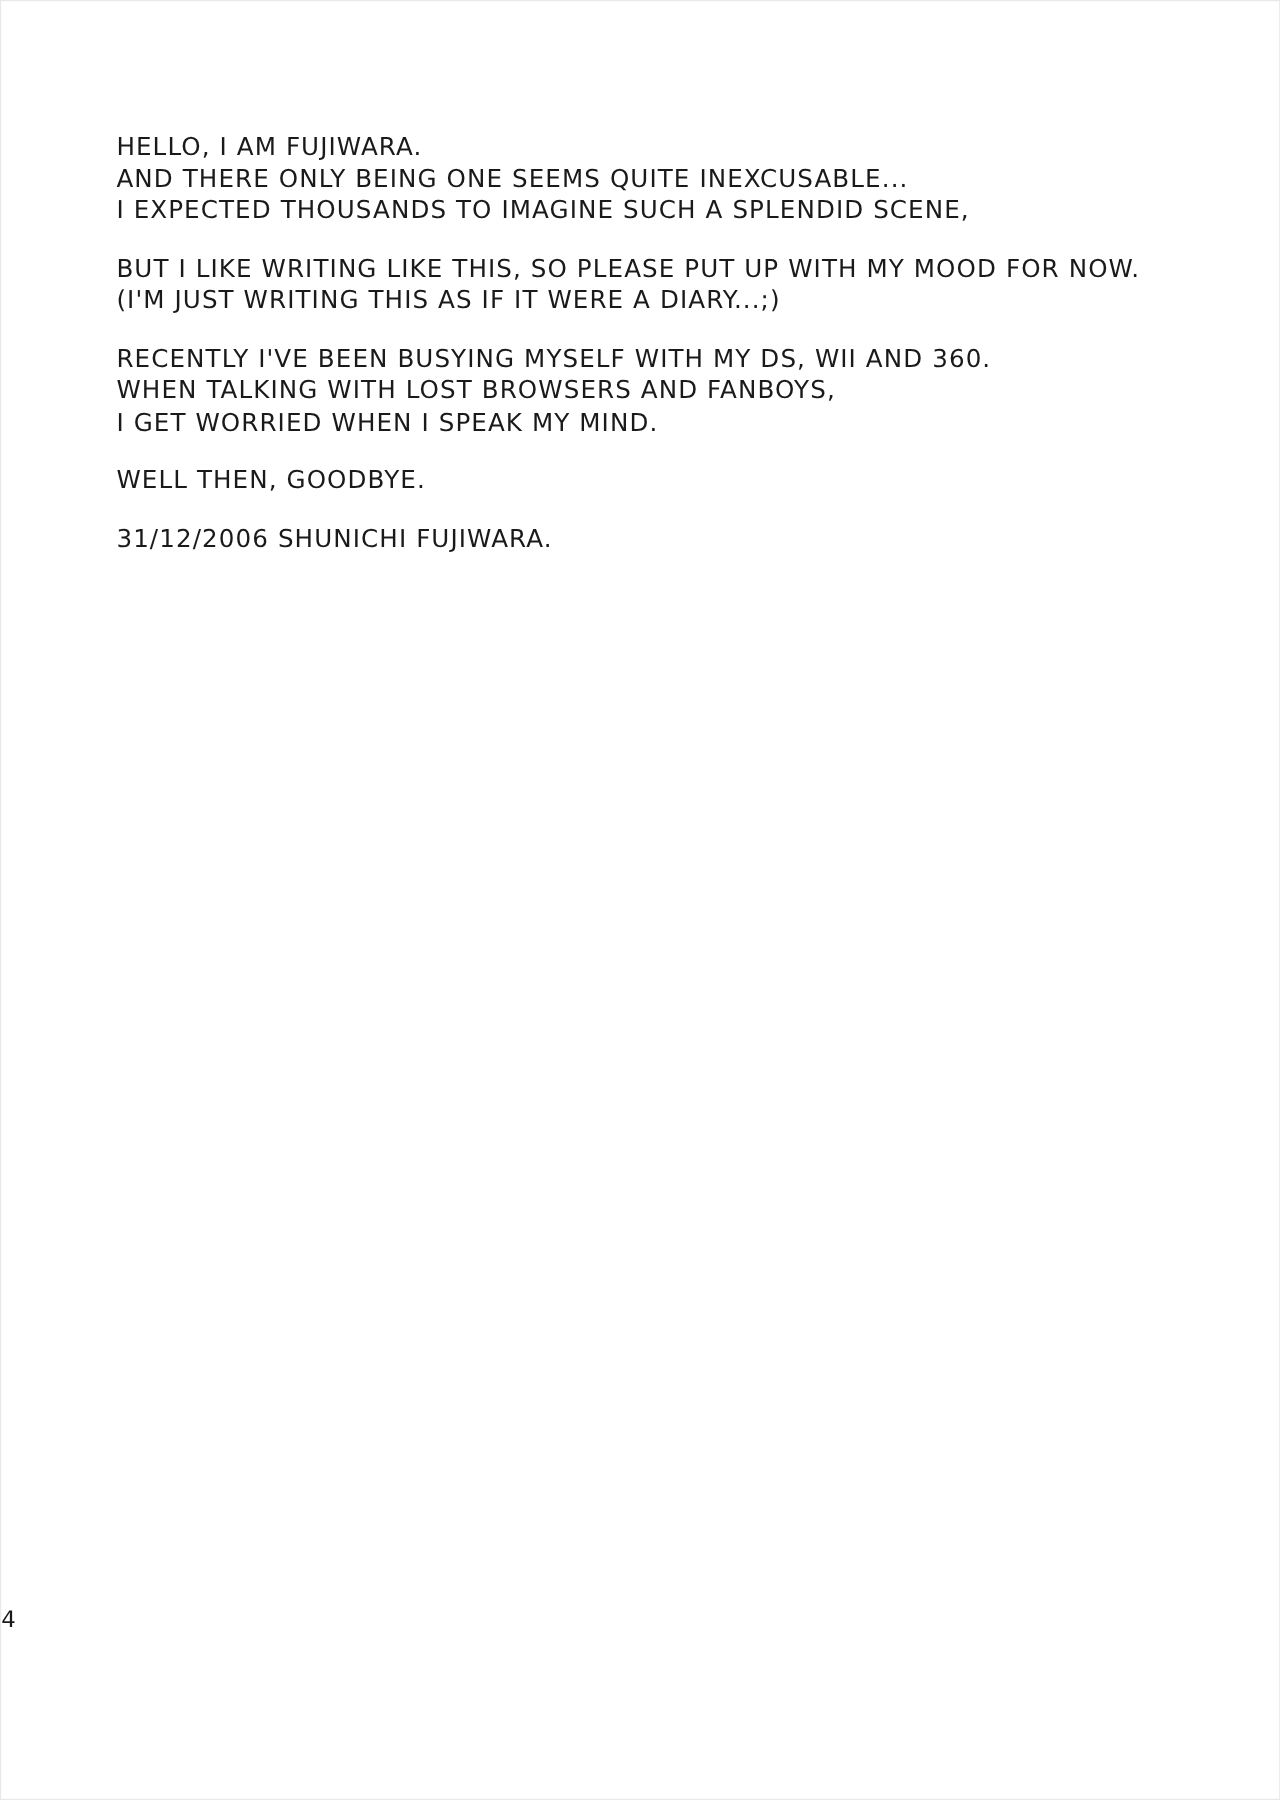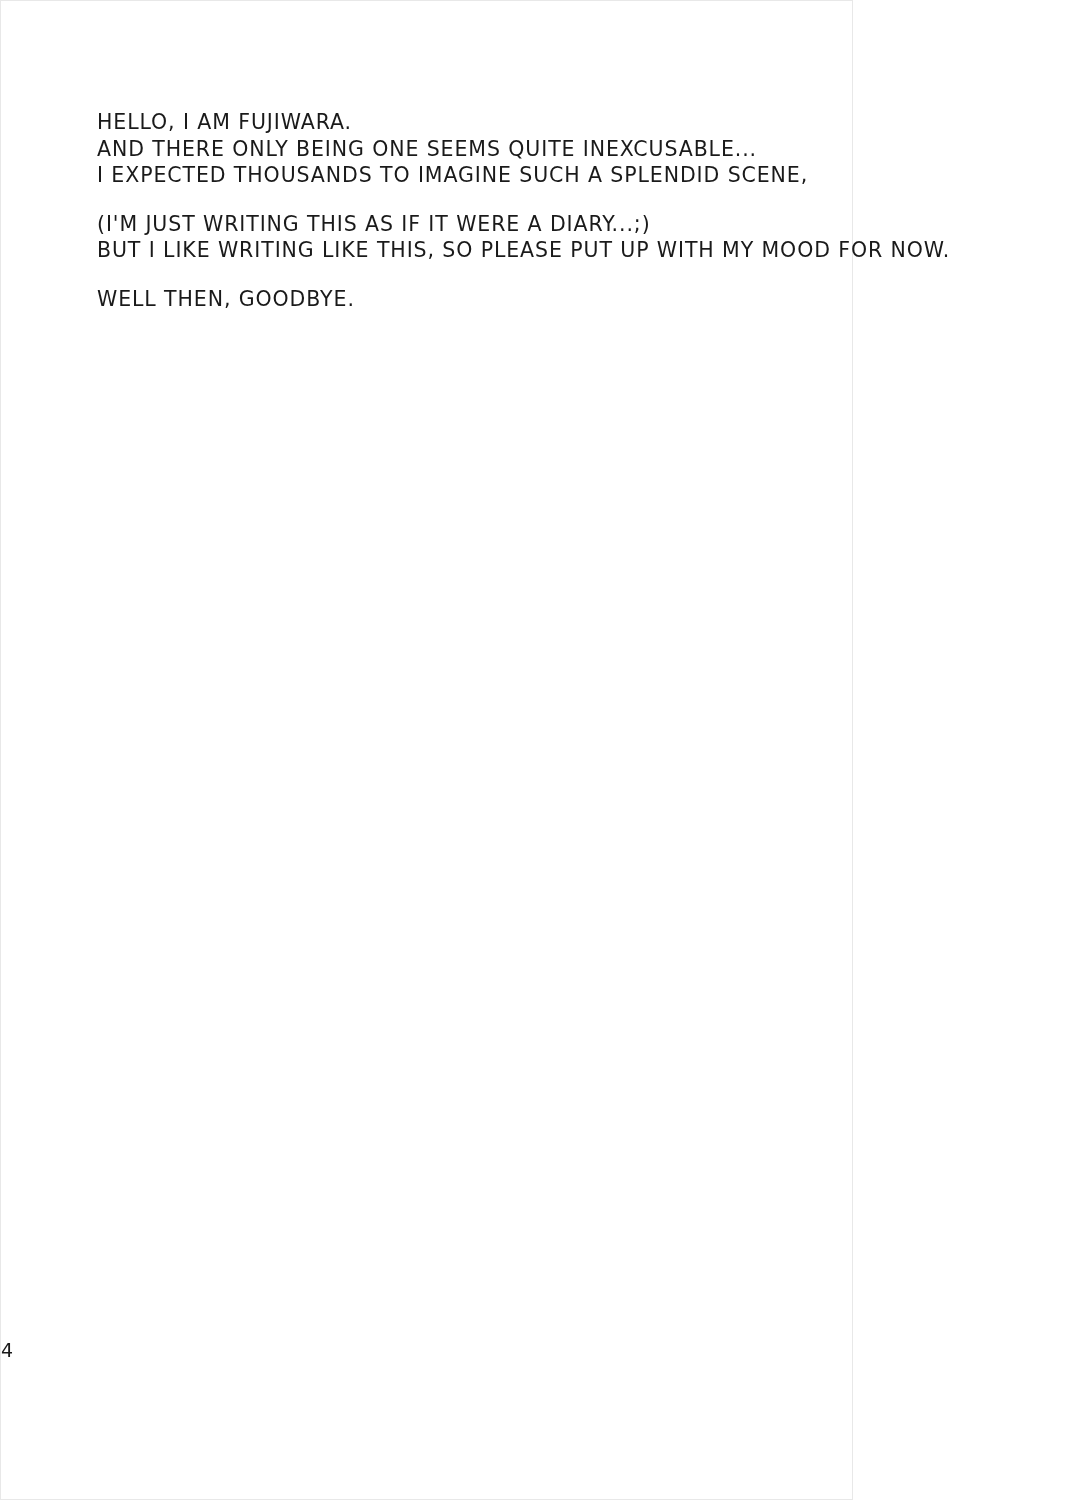--- a/index.html
+++ b/index.html
@@ -10,21 +10,21 @@
   body {
     width: 1067px;
     height: 1500px;
     position: relative;
     overflow: hidden;
     font-family: "DejaVu Sans", sans-serif;
   }
   .page {
     position: absolute;
     left: 0; top: 0;
-    width: 853px;
+    width: 1067px;
     height: 1500px;
     background: #ffffff;
     border: 1px solid #e8e8e8;
     box-sizing: border-box;
   }
   .afterword {
     position: absolute;
     left: 96px;
     top: 108px;
     width: 900px;
@@ -63,27 +63,35 @@
 
   <div class="afterword">
 
     <div class="block">
       <div class="line">HELLO, I AM FUJIWARA.</div>
       <div class="line">AND THERE ONLY BEING ONE SEEMS QUITE INEXCUSABLE...</div>
       <div class="line">I EXPECTED THOUSANDS TO IMAGINE SUCH A SPLENDID SCENE,</div>
     </div>
 
     <div class="block">
+      <div class="line">BUT I LIKE WRITING LIKE THIS, SO PLEASE PUT UP WITH MY MOOD FOR NOW.</div>
       <div class="line">(I'M JUST WRITING THIS AS IF IT WERE A DIARY...;)</div>
-      <div class="line">BUT I LIKE WRITING LIKE THIS, SO PLEASE PUT UP WITH MY MOOD FOR NOW.</div>
     </div>
 
+    <div class="block">
+      <div class="line">RECENTLY I'VE BEEN BUSYING MYSELF WITH MY DS, WII AND 360.</div>
+      <div class="line">WHEN TALKING WITH LOST BROWSERS AND FANBOYS,</div>
+      <div class="line">I GET WORRIED WHEN I SPEAK MY MIND.</div>
+    </div>
 
     <div class="block">
       <div class="line">WELL THEN, GOODBYE.</div>
     </div>
 
+    <div class="block">
+      <div class="line">31/12/2006 SHUNICHI FUJIWARA.</div>
+    </div>
 
   </div>
 
   <div class="page-number">4</div>
 
 </div>
 
 </body></html>

